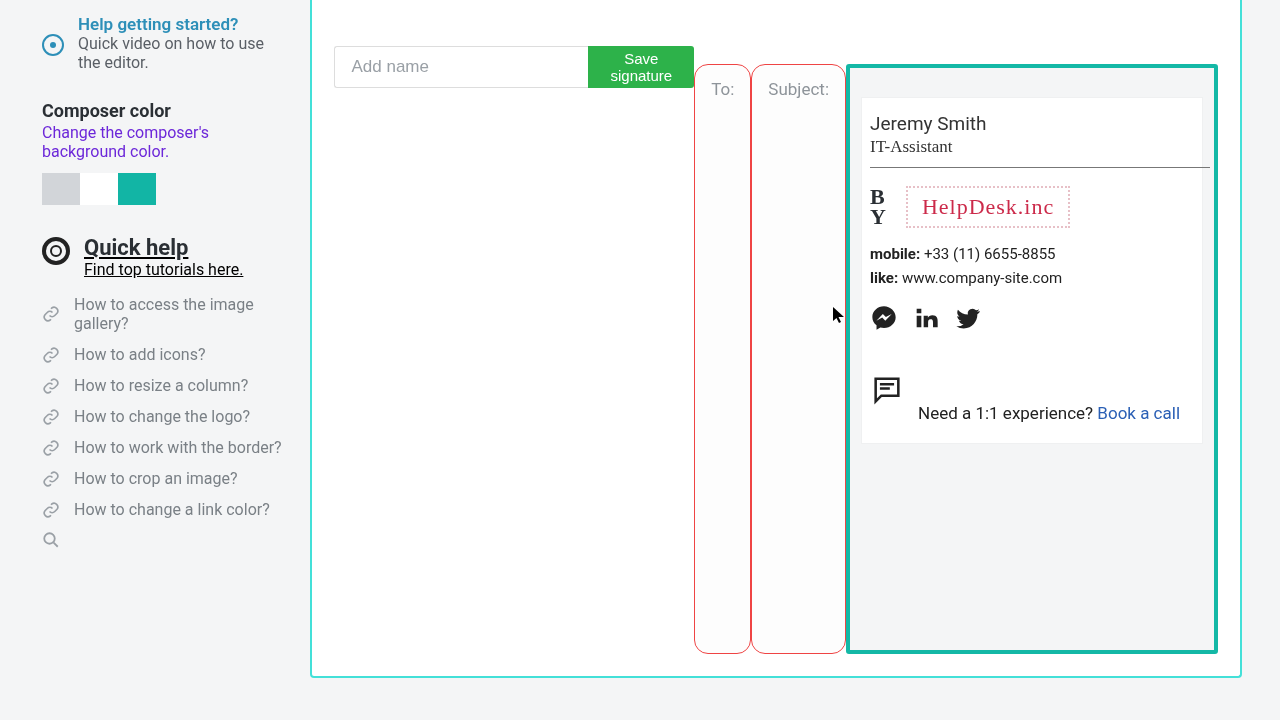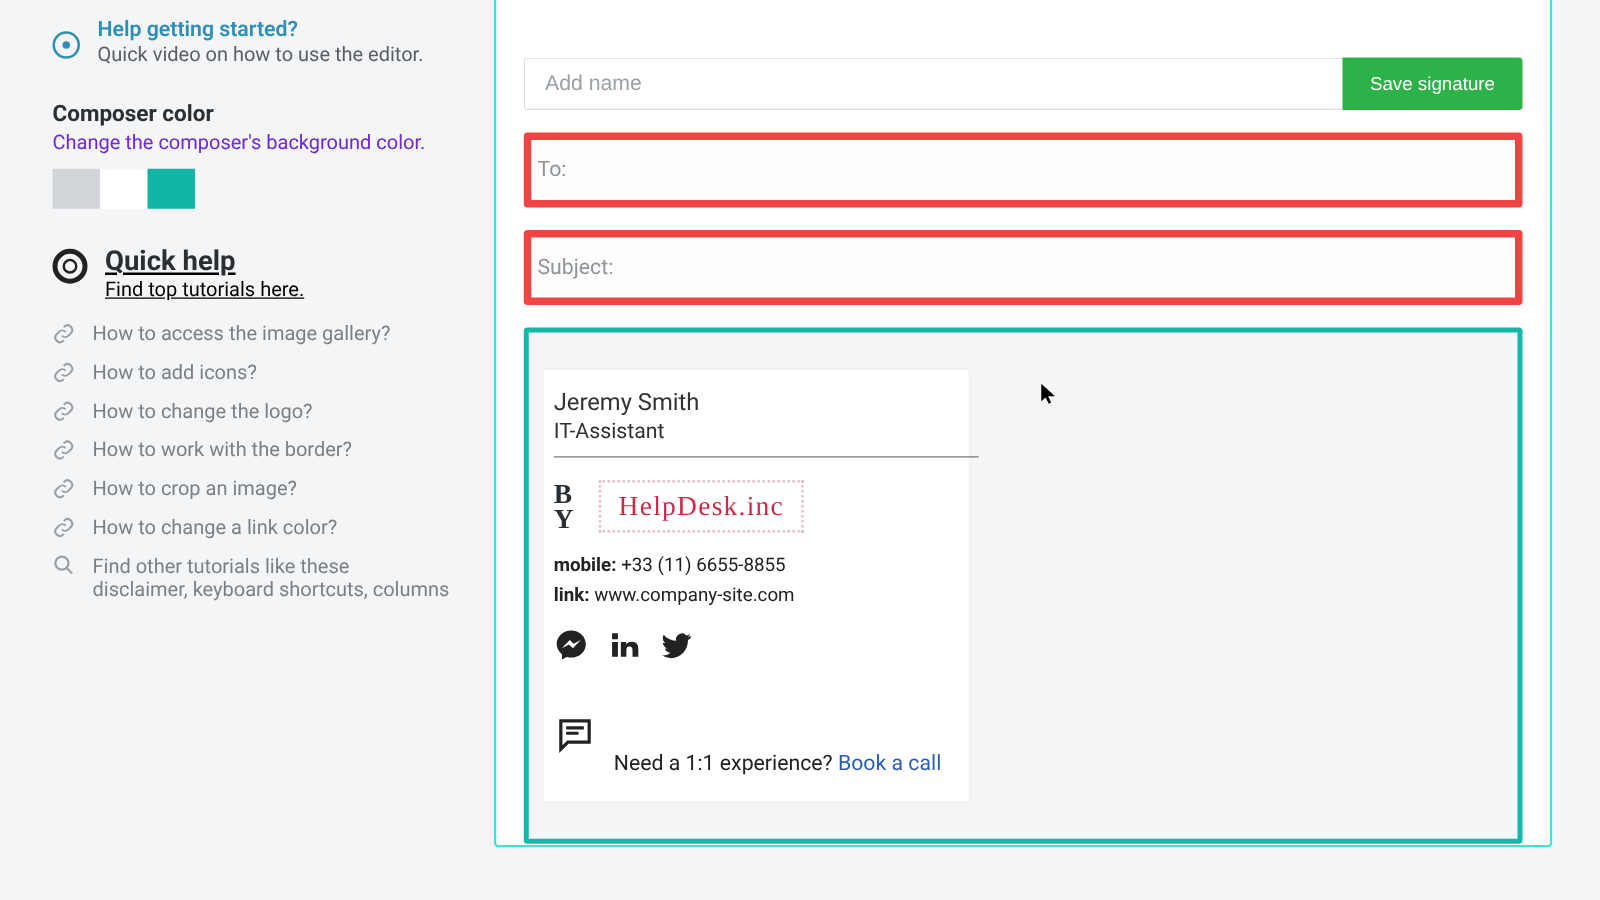--- a/index.html
+++ b/index.html
@@ -22,32 +22,32 @@
   .quick-help { display:flex; gap:14px; align-items:flex-start; margin-bottom:10px;text-decoration:underline;}
   .life-ring { width:28px; height:28px; border:4px solid #222; border-radius:50%; flex:0 0 28px; position:relative; margin-top:2px;}
   .life-ring::after{content:"";position:absolute;inset:4px;border:2px solid #222;border-radius:50%;}
   .quick-help .h { font-weight:700; font-size:22px; color:#2a2f34;}
   .quick-help .d { color:#000000; font-size:16px;}
   .ql { list-style:none; }
   .ql li { display:flex; align-items:center; gap:14px; padding:6px 0; color:#7a8086; font-size:16px; cursor:pointer;}
   .ql li .link-ic { width:18px; height:18px; flex:0 0 18px; }
   .ql li .search-ic { width:18px; height:18px; flex:0 0 18px; }
   .main { flex:1; padding: 0 38px 28px 0;}
-  .composer-frame { background:#fff; height: 678px; border:2px solid #43e0d8; border-top:none; border-radius:0 0 4px 4px; padding:46px 22px 22px 22px; display:flex; flex-direction:column; }
+  .composer-frame { background:#fff; height: 678px; border:2px solid #43e0d8; border-top:none; border-radius:0 0 4px 4px; padding:46px 22px 22px 22px; display:flex; }
   .row1 { display:flex; gap:0; }
   .name-input { flex:1; height:42px; border:1px solid #ddd; border-right:none; border-radius:3px 0 0 3px; padding:0 16px; font-size:17px; color:#333; }
   .name-input::placeholder { color:#9aa0a6; }
   .save-btn { background:#2db24a; color:#fff; border:none; height:42px; padding:0 22px; font-size:15px; border-radius:0 3px 3px 0; cursor:pointer; }
-  .field-box { border:6px solid #ef4444; background:#fdfdfd; border-radius:3px; padding:14px 5px; margin-top:18px; }
+  .field-box { border:1px solid #ef4444; background:#fdfdfd; border-radius:14px; padding:14px 16px; margin-top:18px; }
   .field-label { color:#8e949a; font-size:17px; }
   .sig-area { flex:1; background:#f4f5f6; border:4px solid #14b8a6; margin-top:18px; padding:30px 12px; border-radius:3px;}
   .sig-card { background:#fff; width:340px; padding:14px 0 20px 0; box-shadow: 0 0 0 1px rgba(0,0,0,0.02);}
   .sig-inner { padding: 0 0 0 0; }
   .sig-name { font-size:19px; color:#333; padding:0 0 2px 0; margin-left: -4px;}
-  .sig-title { font-size:17px; color:#333; padding-bottom:10px; border-bottom:1px solid #777; margin-left:-4px; width: 340px;}
+  .sig-title { font-size:17px; color:#333; padding-bottom:10px; border-bottom:1px solid #777; margin-left:-4px; width: 340px; font-family: Liberation Serif, serif;}
   .logo-row { display:flex; align-items:center; gap:20px; margin:18px 0 14px -4px;}
   .by-mark { font-family: Georgia, 'Times New Roman', serif; font-weight:900; font-size:22px; line-height:0.9; color:#2a2f34;}
   .helpdesk { font-family: "Segoe Script","Comic Sans MS", cursive; color:#cc2a4a; font-size:22px; letter-spacing:1px; border:2px dotted #e7c0c7; padding:6px 14px;}
   .contact { font-size:15px; color:#222; margin-left:-4px; line-height:1.6;}
   .contact .lbl { font-weight:700; }
   .socials { display:flex; gap:14px; margin:14px 0 0 -4px; align-items:center;}
   .soc { width:28px; height:28px; color:#222; }
   .cta-row { display:flex; align-items:center; gap:14px; margin:24px 0 0 -4px;}
   .chat-ic { width:34px; height:34px; color:#222;}
   .cta-text { font-size:17px; color:#222;margin-top:47px;}
@@ -99,20 +99,27 @@
             <path d="M10 14a5 5 0 0 0 7 0l3-3a5 5 0 0 0-7-7l-1 1"></path>
             <path d="M14 10a5 5 0 0 0-7 0l-3 3a5 5 0 0 0 7 7l1-1"></path>
           </svg>
         <span>How to add icons?</span>
       </li>
       <li>
         <svg class="link-ic" viewBox="0 0 24 24" fill="none" stroke="#9aa0a6" stroke-width="2.2">
             <path d="M10 14a5 5 0 0 0 7 0l3-3a5 5 0 0 0-7-7l-1 1"></path>
             <path d="M14 10a5 5 0 0 0-7 0l-3 3a5 5 0 0 0 7 7l1-1"></path>
           </svg>
+        <span>How to resize a column?</span>
+      </li>
+      <li>
+        <svg class="link-ic" viewBox="0 0 24 24" fill="none" stroke="#9aa0a6" stroke-width="2.2">
+            <path d="M10 14a5 5 0 0 0 7 0l3-3a5 5 0 0 0-7-7l-1 1"></path>
+            <path d="M14 10a5 5 0 0 0-7 0l-3 3a5 5 0 0 0 7 7l1-1"></path>
+          </svg>
         <span>How to change the logo?</span>
       </li>
       <li>
         <svg class="link-ic" viewBox="0 0 24 24" fill="none" stroke="#9aa0a6" stroke-width="2.2">
             <path d="M10 14a5 5 0 0 0 7 0l3-3a5 5 0 0 0-7-7l-1 1"></path>
             <path d="M14 10a5 5 0 0 0-7 0l-3 3a5 5 0 0 0 7 7l1-1"></path>
           </svg>
         <span>How to work with the border?</span>
       </li>
       <li>
@@ -127,24 +134,20 @@
             <path d="M10 14a5 5 0 0 0 7 0l3-3a5 5 0 0 0-7-7l-1 1"></path>
             <path d="M14 10a5 5 0 0 0-7 0l-3 3a5 5 0 0 0 7 7l1-1"></path>
           </svg>
         <span>How to change a link color?</span>
       </li>
       <li style="align-items:flex-start;">
         <svg class="search-ic" viewBox="0 0 24 24" fill="none" stroke="#9aa0a6" stroke-width="2.4">
             <circle cx="10" cy="10" r="7"></circle>
             <path d="M21 21l-5.5-5.5"></path>
           </svg>
-        <div>
-          <div>Find other tutorials like these</div>
-          <div>disclaimer, keyboard shortcuts, columns</div>
-        </div>
       </li>
     </ul>
   </aside>
 
   <main class="main">
     <div class="composer-frame">
       <div class="row1">
         <input class="name-input" placeholder="Add name" style="">
         <button class="save-btn">Save signature</button>
       </div>
@@ -165,21 +168,21 @@
                 <div>B</div>
                 <div>Y</div>
               </div>
               <div class="helpdesk">HelpDesk.inc</div>
             </div>
             <div class="contact">
               <span class="lbl">mobile:</span>
               <span>+33 (11) 6655-8855</span>
             </div>
             <div class="contact">
-              <span class="lbl">link:</span>
+              <span class="lbl">like:</span>
               <span>www.company-site.com</span>
             </div>
             <div class="socials">
               <svg class="soc" viewBox="0 0 24 24" fill="#222">
                   <path d="M12 2C6.5 2 2 6.1 2 11.2c0 2.9 1.4 5.4 3.6 7.1V22l3.3-1.8c1 .3 2 .4 3.1.4 5.5 0 10-4.1 10-9.2S17.5 2 12 2zm1.1 12.3l-2.6-2.7-5 2.7 5.5-5.8 2.6 2.7 5-2.7-5.5 5.8z"></path>
                 </svg>
               <svg class="soc" viewBox="0 0 24 24" fill="#222">
                   <path d="M4 4h4v4H4zM4 10h4v10H4zM10 10h3.6v1.7c.6-1 1.9-2 3.9-2 4 0 4.5 2.5 4.5 5.8V20h-4v-4c0-1.3 0-3-2-3s-2.2 1.5-2.2 3V20H10z"></path>
                 </svg>
               <svg class="soc" viewBox="0 0 24 24" fill="#222">

